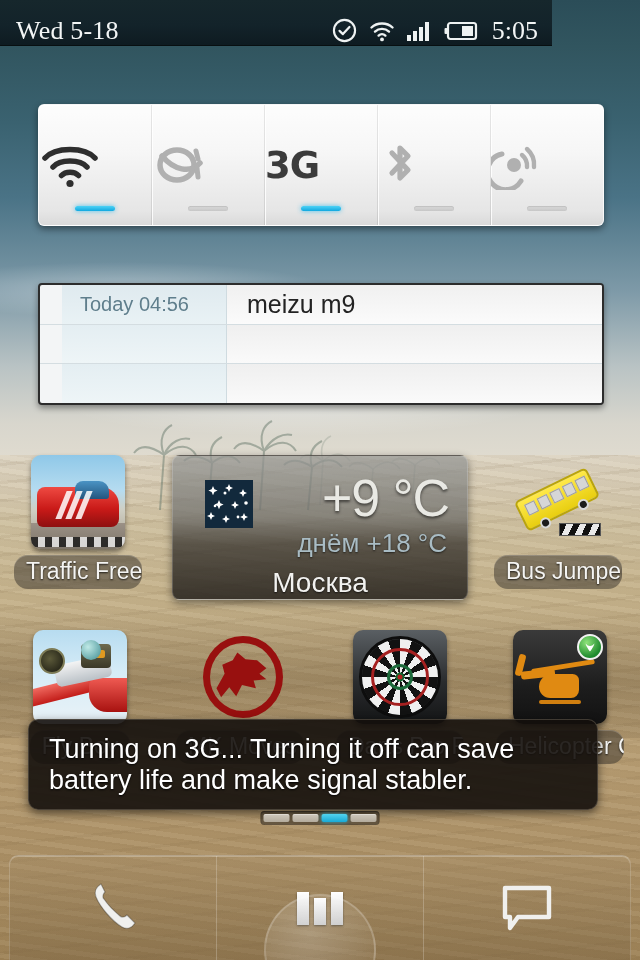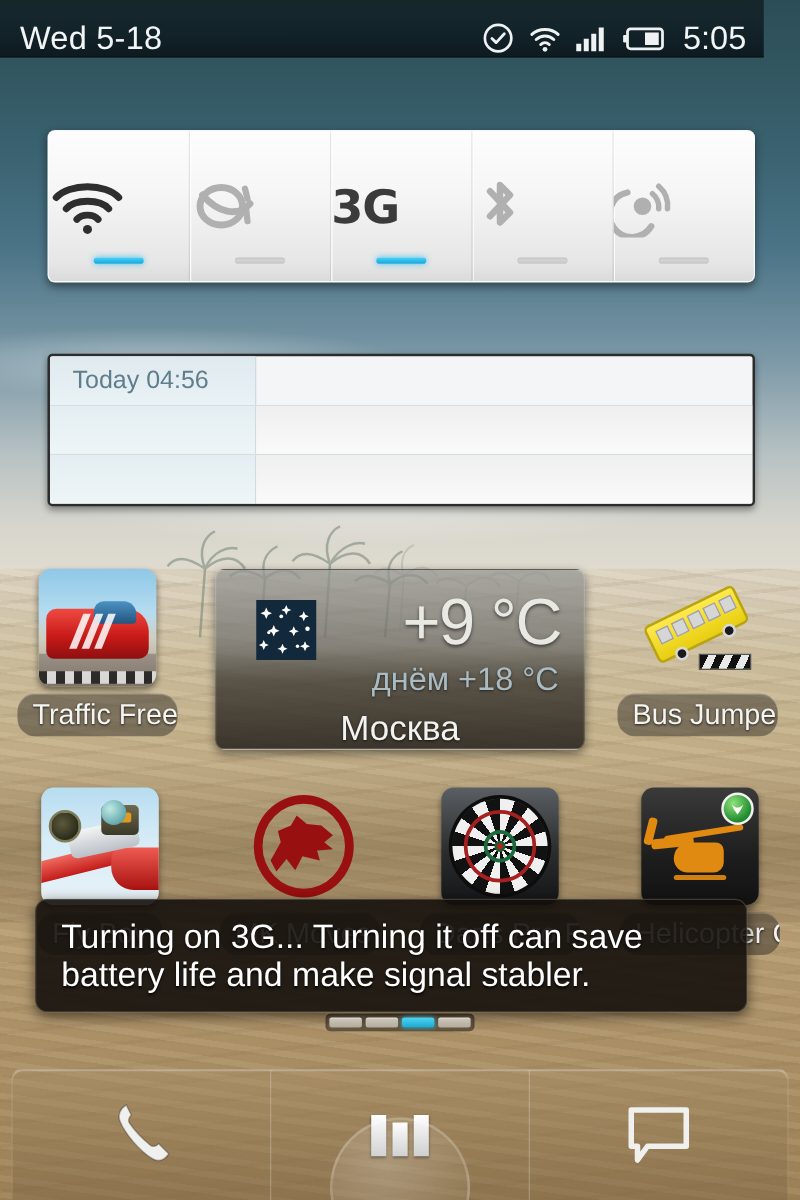--- a/index.html
+++ b/index.html
@@ -52,25 +52,26 @@
   .palms-right {
     position:absolute; left:300px; top:425px; width:140px; height:80px; opacity:.45;
   }
   .dune-shadow{
     position:absolute; left:0; top:608px; width:640px; height:130px;
     background:linear-gradient(180deg, rgba(90,70,42,.0), rgba(82,63,36,.30) 55%, rgba(70,53,30,.12));
   }
 
   
   .statusbar {
-    position:absolute; left:0; top:0; width:611px; height:46px;
+    position:absolute; left:0; top:0; width:552px; height:46px;
     background:linear-gradient(180deg,#16272c 0%, #13232a 55%, #0e1b21 100%);
     display:flex; align-items:center; justify-content:space-between;
     padding:16px 14px 0 16px;
     border-bottom:1px solid rgba(0,0,0,.6);
+    font-family:Liberation Serif, serif;
   }
   .sb-date { color:#f2f5f5; font-size:26px; letter-spacing:.2px; }
   .sb-right { display:flex; align-items:center; gap:10px; }
   .sb-time { color:#f2f5f5; font-size:26px; margin-left:2px; }
   .sb-ico { display:block; }
 
   
   .toggles {
     position:absolute; left:38px; top:104px; width:566px; height:122px;
     background:linear-gradient(180deg,#fdfdfd 0%,#f6f6f6 40%,#e6e6e6 88%,#dadada 100%);
@@ -96,21 +97,21 @@
   .tg-3g { font-size:37px; font-weight:bold; color:#3b3b3b; letter-spacing:-1px;
            font-family:"DejaVu Sans", sans-serif; }
 
   
   .note {
     position:absolute; left:38px; top:283px; width:566px; height:122px;
     background:#f3f5f6; border:2px solid #2c2c2c; border-radius:4px;
     box-shadow:0 3px 6px rgba(0,0,0,.4);
     overflow:hidden; display:flex; flex-direction:column;
   }
-  .note-row { display:flex; flex:1; border-bottom:1px solid #d4dde1; }
+  .note-row { display:flex; flex:1; border-bottom:1px solid #d4dde1;padding-left:22px; }
   .note-row:last-child { border-bottom:none; }
   .note-date {
     width:165px; flex:0 0 165px;
     background:linear-gradient(180deg,#dfeaef,#e9f2f5);
     border-right:1px solid #cfdbe0;
     display:flex; align-items:center; padding-left:18px;
     color:#5f7e8c; font-size:20px;
   }
   .note-body {
     flex:1; background:linear-gradient(180deg,#f0f0f0,#fbfbfb);
@@ -447,20 +448,21 @@
           <path d="M36 9 A21 21 0 0 1 43 27" fill="none" stroke="#b0b0b0" stroke-width="4.4" stroke-linecap="round"></path>
         </svg>
       </div>
       <div class="tg-bar off"></div>
     </div>
   </div>
 
   <div class="note">
     <div class="note-row r1">
       <div class="note-date">Today 04:56</div>
+      <div class="note-body">meizu m9</div>
     </div>
     <div class="note-row r2">
       <div class="note-date"></div>
       <div class="note-body"></div>
     </div>
     <div class="note-row r3">
       <div class="note-date"></div>
       <div class="note-body"></div>
     </div>
   </div>

